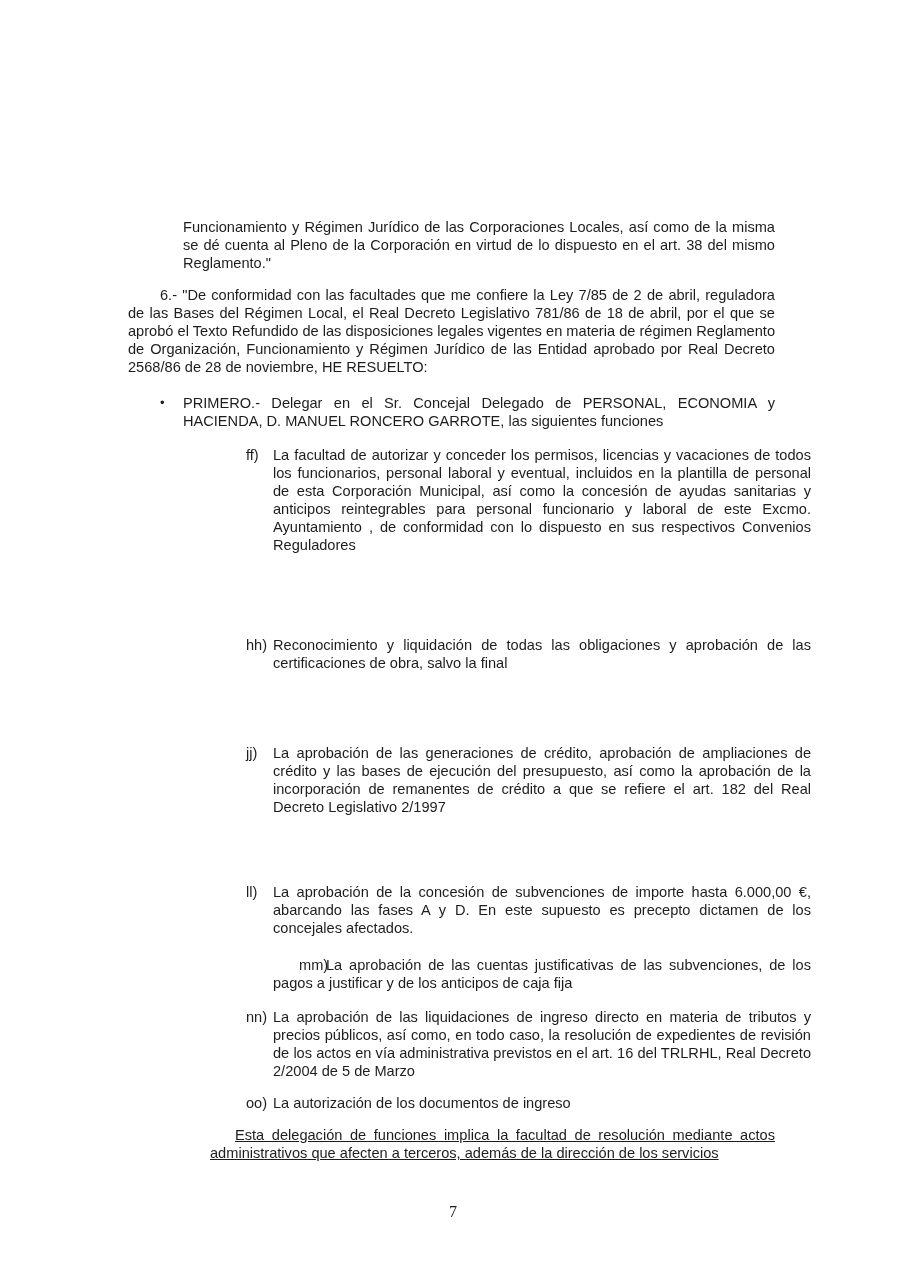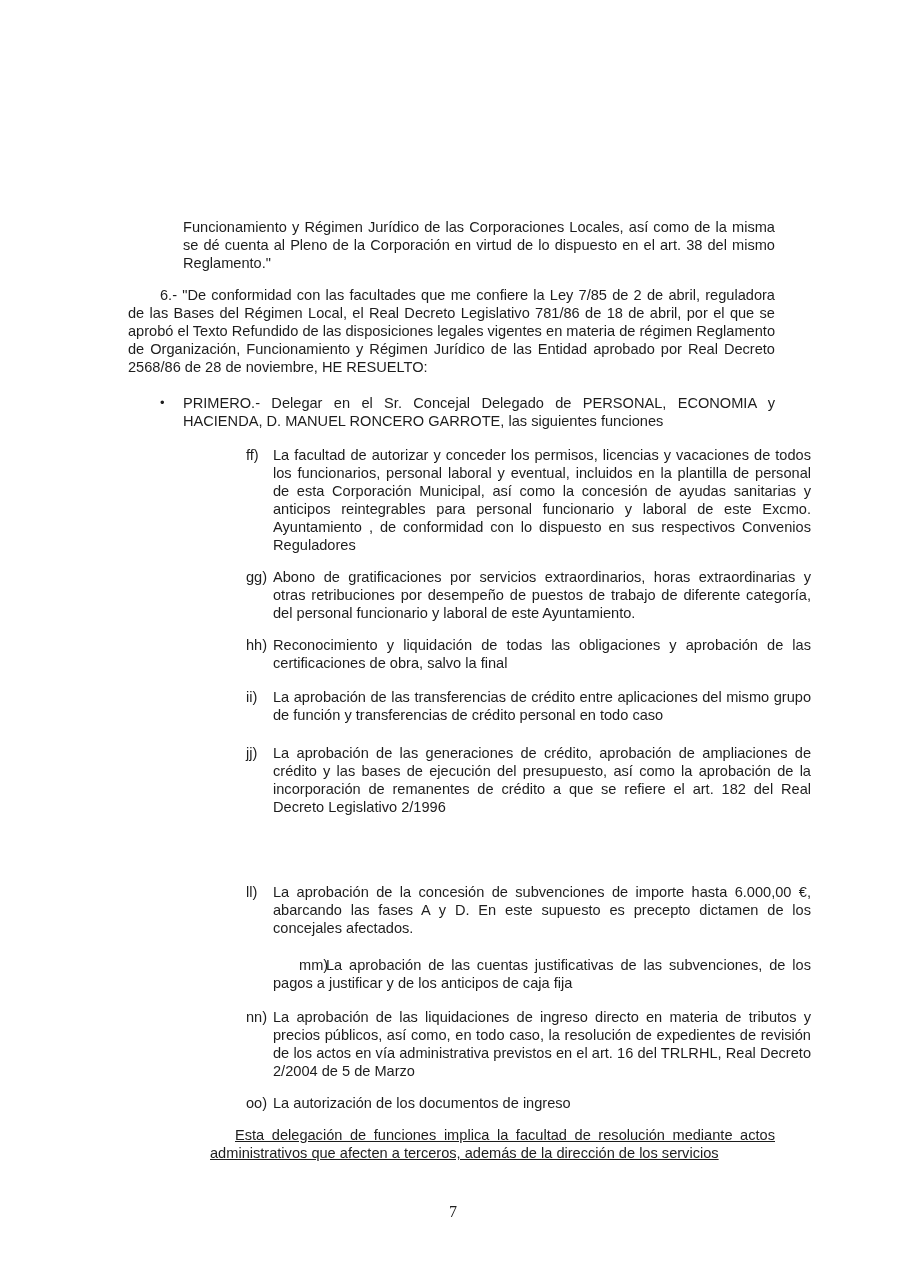--- a/index.html
+++ b/index.html
@@ -100,38 +100,30 @@
   <div class="block bullet-item">
     <span class="bullet-marker">•</span>
     <span>PRIMERO.- Delegar en el Sr. Concejal Delegado de PERSONAL, ECONOMIA y HACIENDA, D. MANUEL RONCERO GARROTE, las siguientes funciones</span>
   </div>
 
   <div class="block list-item" style="top:446px">
     <span class="item-label">ff)</span>
     <span>La facultad de autorizar y conceder los permisos, licencias y vacaciones de todos los funcionarios, personal laboral y eventual, incluidos en la plantilla de personal de esta Corporación Municipal, así como la concesión de ayudas sanitarias y anticipos reintegrables para personal funcionario y laboral de este Excmo. Ayuntamiento , de conformidad con lo dispuesto en sus respectivos Convenios Reguladores</span>
   </div>
 
-  <div class="block list-item" style="top:568px">
-    <span class="item-label">gg)</span>
-    <span>Abono de gratificaciones por servicios extraordinarios, horas extraordinarias y otras retribuciones por desempeño de puestos de trabajo de diferente categoría, del personal funcionario y laboral de este Ayuntamiento.</span>
-  </div>
 
   <div class="block list-item" style="top:636px">
     <span class="item-label">hh)</span>
     <span>Reconocimiento y liquidación de todas las obligaciones y aprobación de las certificaciones de obra, salvo la final</span>
   </div>
 
-  <div class="block list-item" style="top:688px">
-    <span class="item-label">ii)</span>
-    <span>La aprobación de las transferencias de crédito entre aplicaciones del mismo grupo de función y transferencias de crédito personal en todo caso</span>
-  </div>
 
   <div class="block list-item" style="top:744px">
     <span class="item-label">jj)</span>
-    <span>La aprobación de las generaciones de crédito, aprobación de ampliaciones de crédito y las bases de ejecución del presupuesto, así como la aprobación de la incorporación de remanentes de crédito a que se refiere el art. 182 del Real Decreto Legislativo 2/1996</span>
+    <span>La aprobación de las generaciones de crédito, aprobación de ampliaciones de crédito y las bases de ejecución del presupuesto, así como la aprobación de la incorporación de remanentes de crédito a que se refiere el art. 182 del Real Decreto Legislativo 2/1997</span>
   </div>
 
 
   <div class="block list-item" style="top:883px">
     <span class="item-label">ll)</span>
     <span>La aprobación de la concesión de subvenciones de importe hasta 6.000,00 €, abarcando las fases A y D. En este supuesto es precepto dictamen de los concejales afectados.</span>
   </div>
 
   <div class="block list-item tab-first" style="top:956px">
     <span class="item-label">mm)</span>

